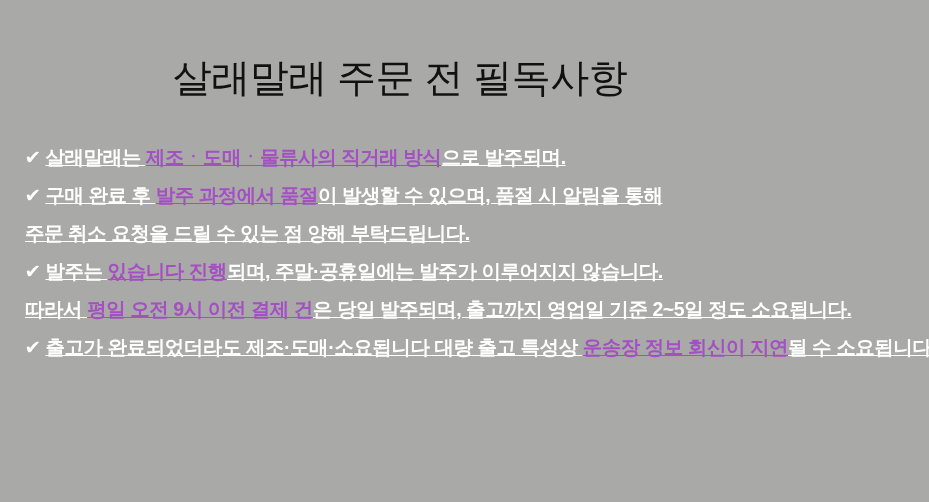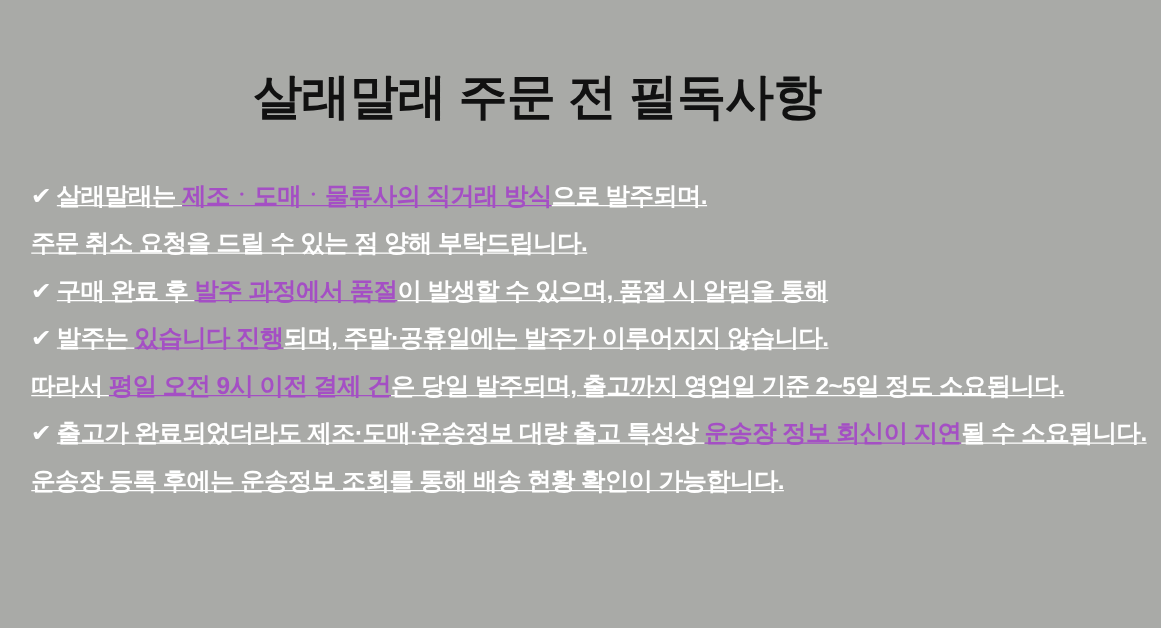--- a/index.html
+++ b/index.html
@@ -20,26 +20,25 @@
     background: #a9aaa7;
     box-sizing: border-box;
   }
   .notice-title {
     position: absolute;
     top: 56px;
     left: 0;
     width: 800px;
     text-align: center;
     font-size: 39px;
-    font-weight: bold;
+    font-weight: normal;
     color: #111111;
     letter-spacing: -0.5px;
     line-height: 1.15;
     white-space: nowrap;
-    padding-left: 30px;
   }
   .notice-body {
     position: absolute;
     top: 138px;
     left: 25px;
     width: 900px;
   }
   .notice-line {
     display: block;
     font-size: 19.5px;
@@ -70,20 +69,19 @@
     text-decoration: underline;
   }
 </style>
 </head>
 <body>
 
 <div class="notice-card">
   <div class="notice-title">살래말래 주문 전 필독사항</div>
   <div class="notice-body">
       <div class="notice-line"><span class="check-icon">✔</span><span class="seg seg-plain">살래말래는 </span><span class="seg seg-accent">제조ㆍ도매ㆍ물류사의 직거래 방식</span><span class="seg seg-plain">으로 발주되며.</span></div>
+      <div class="notice-line"><span class="check-icon">✔</span><span class="seg seg-plain">구매 완료 후 </span><span class="seg seg-accent">발주 과정에서 품절</span><span class="seg seg-plain">이 발생할 수 있으며, 품절 시 알림을 통해</span></div>
       <div class="notice-line"><span class="seg seg-plain">주문 취소 요청을 드릴 수 있는 점 양해 부탁드립니다.</span></div>
-      <div class="notice-line"><span class="check-icon">✔</span><span class="seg seg-plain">구매 완료 후 </span><span class="seg seg-accent">발주 과정에서 품절</span><span class="seg seg-plain">이 발생할 수 있으며, 품절 시 알림을 통해</span></div>
       <div class="notice-line"><span class="check-icon">✔</span><span class="seg seg-plain">발주는 </span><span class="seg seg-accent">있습니다 진행</span><span class="seg seg-plain">되며, 주말·공휴일에는 발주가 이루어지지 않습니다.</span></div>
       <div class="notice-line"><span class="seg seg-plain">따라서 </span><span class="seg seg-accent">평일 오전 9시 이전 결제 건</span><span class="seg seg-plain">은 당일 발주되며, 출고까지 영업일 기준 2~5일 정도 소요됩니다.</span></div>
-      <div class="notice-line"><span class="check-icon">✔</span><span class="seg seg-plain">출고가 완료되었더라도 제조·도매·운송정보 대량 출고 특성상 </span><span class="seg seg-accent">운송장 정보 회신이 지연</span><span class="seg seg-plain">될 수 소요됩니다.</span></div>
-      <div class="notice-line"><span class="seg seg-plain">운송장 등록 후에는 운송정보 조회를 통해 배송 현황 확인이 가능합니다.</span></div>
+      <div class="notice-line"><span class="check-icon">✔</span><span class="seg seg-plain">출고가 완료되었더라도 제조·도매·소요됩니다 대량 출고 특성상 </span><span class="seg seg-accent">운송장 정보 회신이 지연</span><span class="seg seg-plain">될 수 소요됩니다.</span></div>
     </div>
 </div>
 
 </body></html>

